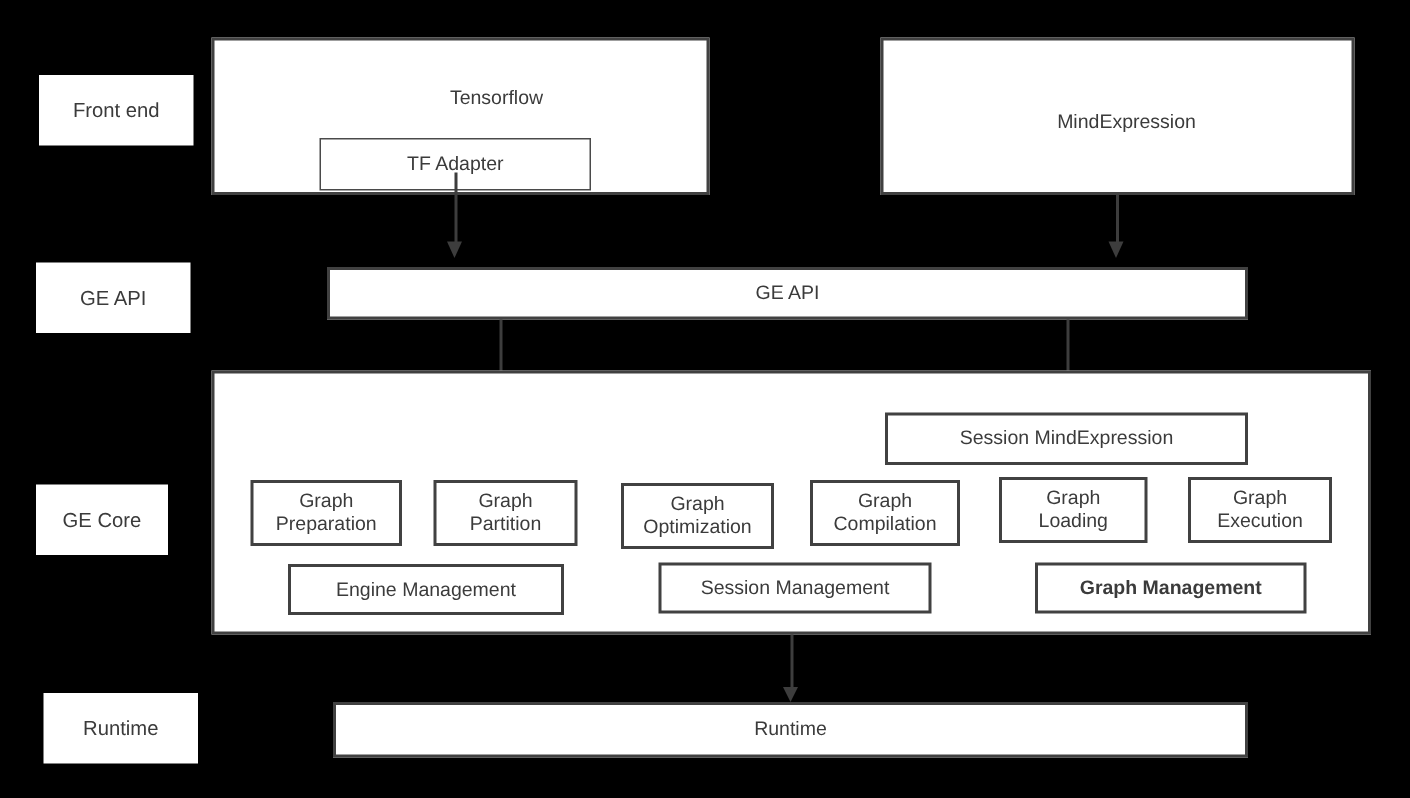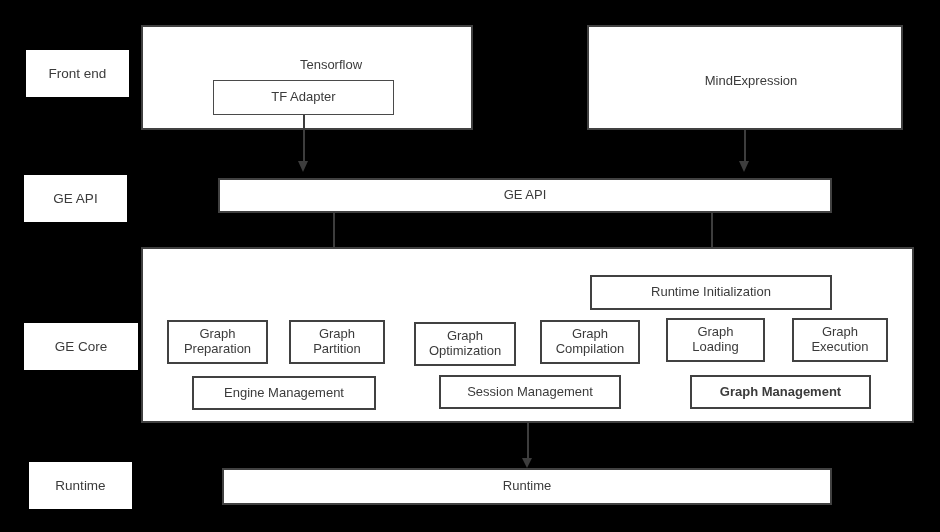--- a/index.html
+++ b/index.html
@@ -33,20 +33,21 @@
     font-size: 13.5px;
     text-align: right;
   }
   
   .node {
     border: 2px solid #414141;
     font-size: 13px;
   }
   .node-thin {
     border: 1.5px solid #4a4a4a;
+    margin-top: 12px;
   }
   
   .panel {
     border: 2px solid #414141;
     background: #ffffff;
     position: absolute;
     box-sizing: border-box;
   }
   .panel-title {
     position: absolute;
@@ -78,21 +79,21 @@
 </style>
 </head>
 <body>
 
 <div id="canvas">
 
   <div class="box rail-label" style="left:26px; top:50px; width:103px; height:47px;">Front end</div>
 
   <div class="box rail-label" style="left:24px; top:175px; width:103px; height:47px;">GE API</div>
 
-  <div class="box rail-label" style="left:24px; top:323px; width:114px; height:47px;">GE Core</div>
+  <div class="box rail-label" style="left:24px; top:323px; width:88px; height:47px;">GE Core</div>
 
   <div class="box rail-label" style="left:29px; top:462px; width:103px; height:47px;">Runtime</div>
 
   <div class="panel" style="left:141px; top:25px; width:332px; height:105px;">
     <div class="panel-title" style="top:30px;margin-left:48px;">Tensorflow</div>
   </div>
   <div class="box node node-thin" style="left:213px; top:80px; width:181px; height:35px;">TF Adapter</div>
 
   <div class="panel" style="left:587px; top:25px; width:316px; height:105px;">
     <div class="panel-title" style="top:46px;margin-left:12px;">MindExpression</div>
@@ -108,21 +109,21 @@
 
   <div class="conn" style="left:333px; top:213px; height:52px;"></div>
   <div class="arrowhead arrowhead-sm" style="left:328px; top:262px;"></div>
 
   <div class="conn" style="left:711px; top:213px; height:52px;"></div>
   <div class="arrowhead arrowhead-sm" style="left:706px; top:262px;"></div>
 
   <div class="panel" style="left:141px; top:247px; width:773px; height:176px;"></div>
 
 
-  <div class="box node" style="left:590px; top:275px; width:242px; height:35px;">Runtime Initialization</div>
+  <div class="box node" style="left:590px; top:275px; width:242px; height:35px;">Session MindExpression</div>
 
   <div class="box node" style="left:167px; top:320px; width:101px; height:44px;">Graph
 Preparation</div>
 
   <div class="box node" style="left:289px; top:320px; width:96px; height:44px;">Graph
 Partition</div>
 
   <div class="box node" style="left:414px; top:322px; width:102px; height:44px;">Graph
 Optimization</div>
 

